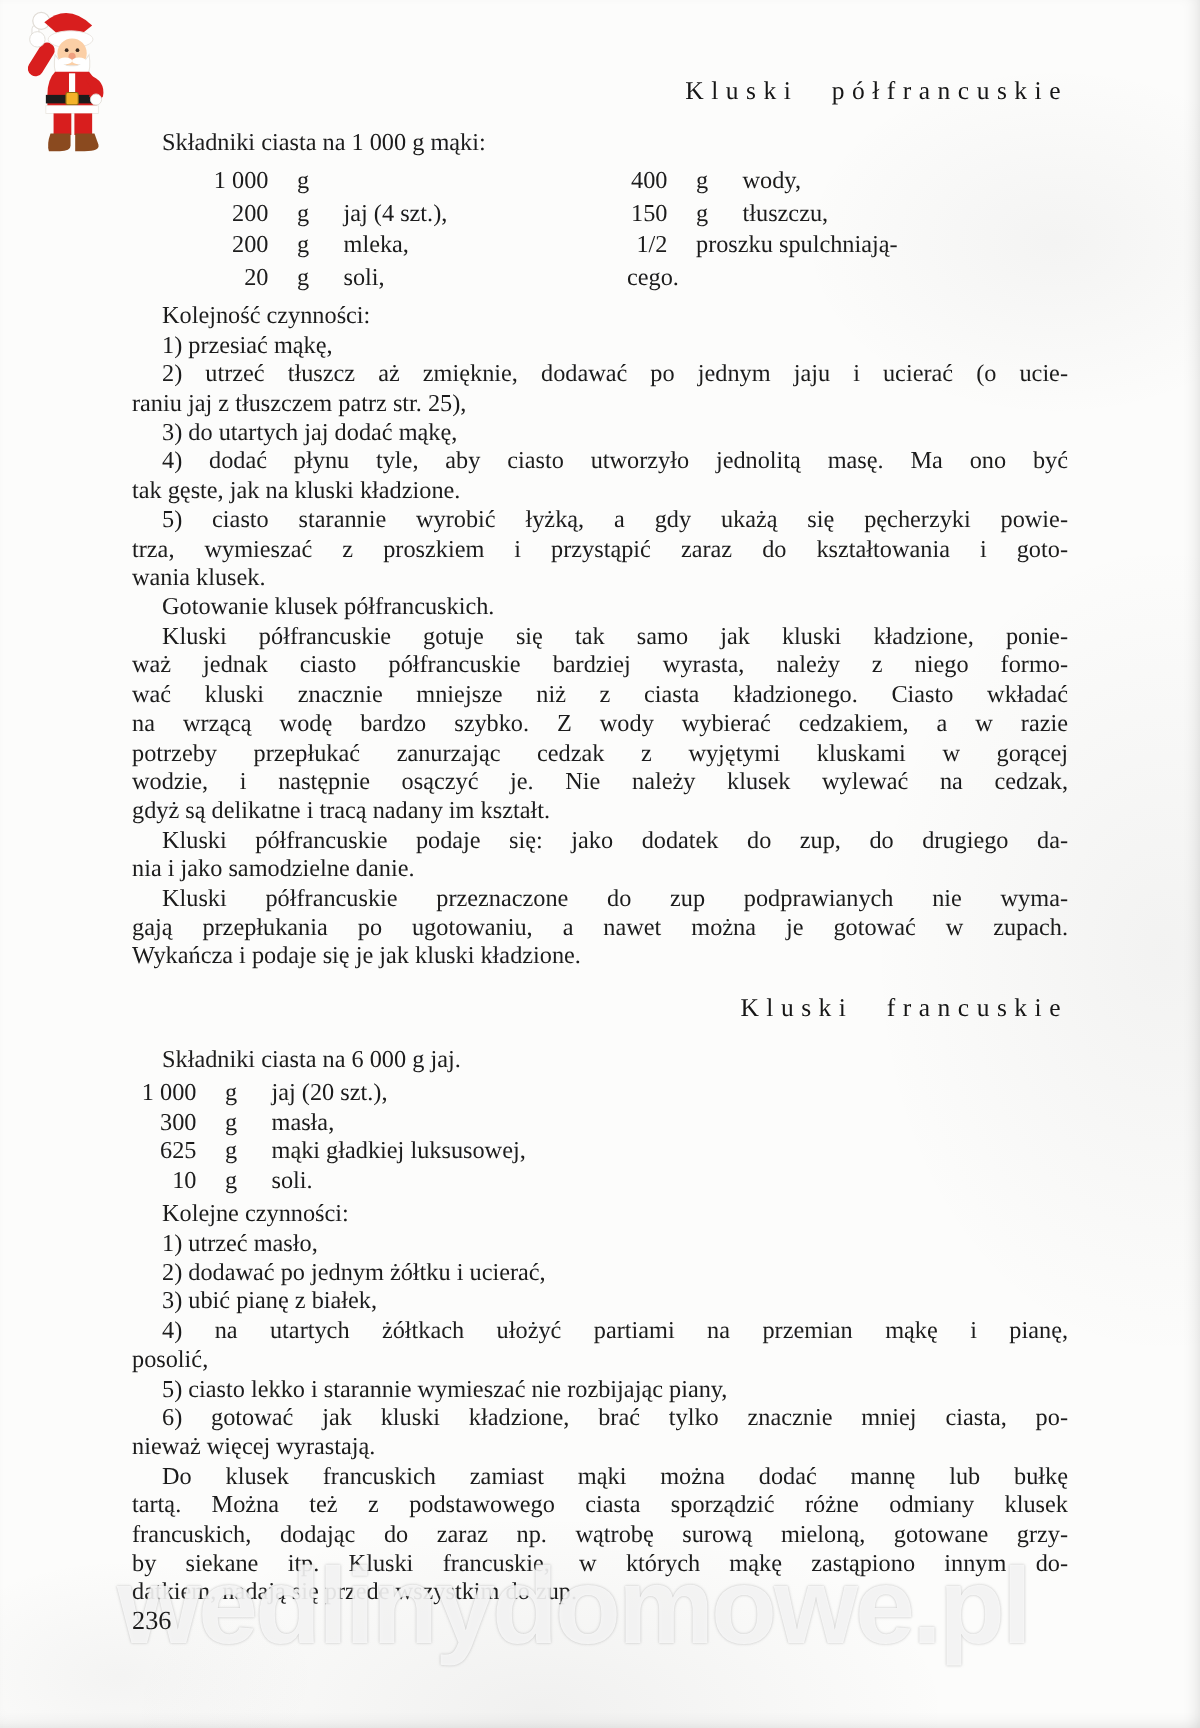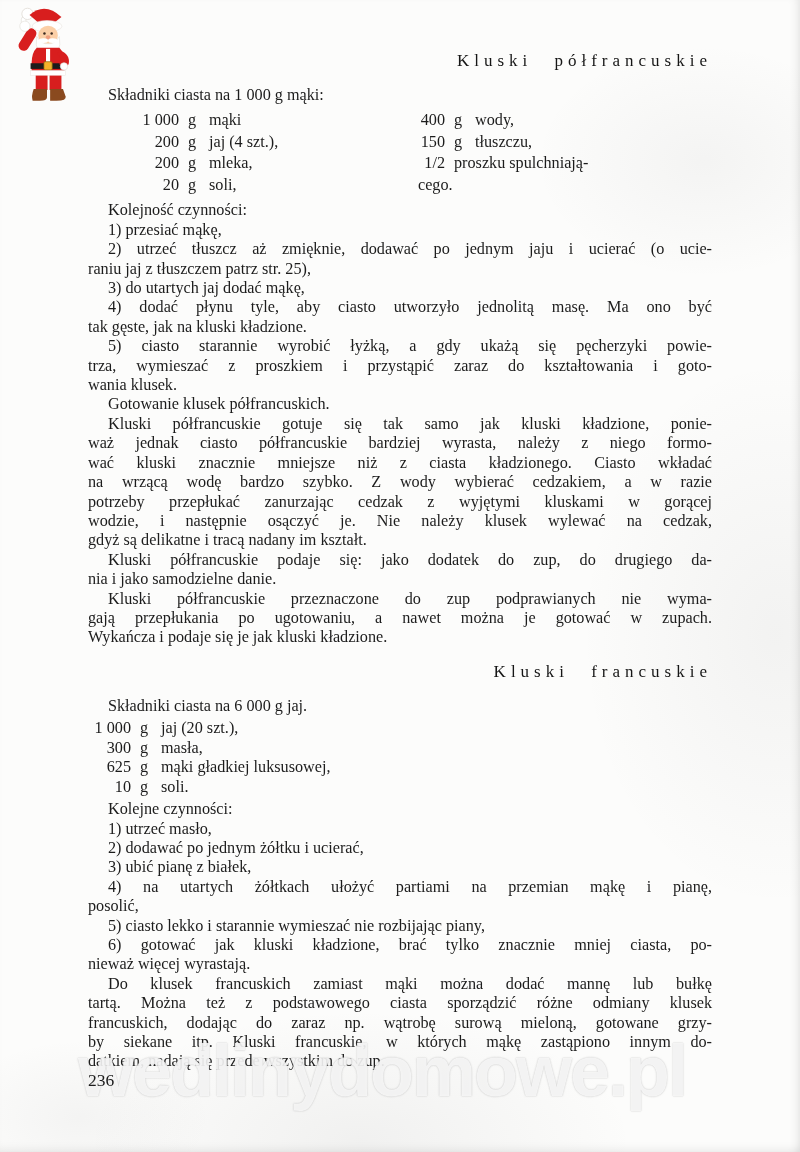--- a/index.html
+++ b/index.html
@@ -29,21 +29,21 @@
     letter-spacing:5px;word-spacing:13px;text-align:right;
     margin:0 0 14px 0;color:#161616;
   }
   .section.sec-1 .sec-title{margin-top:13px;}
   .para{margin:0;}
   .para .line{text-align:justify;text-align-last:justify;}
   .para .line.last{text-align-last:left;}
   .para .line:first-child{text-indent:20px;}
   .ing-cols{display:flex;margin:5px 0 5px 0;}
   .ing-col{line-height:21.5px;}
-  .ing-row{display:grid;grid-template-columns:var(--qw,44px) 12px 1fr;column-gap:9px;}
+  .ing-row{display:grid;grid-template-columns:var(--qw,44px) 12px 1fr;column-gap:19px;}
   .ing-row .qty{text-align:right;}
   .ing-row .iname.span2{grid-column:2/4;}
   .ing-cont{padding-left:0;}
   .sec-0 .ing-col-0{--qw:44px;width:283px;padding-left:47px;}
   .sec-0 .ing-col-1{--qw:27px;}
   .sec-1 .ing-col-0{--qw:43px;line-height:19.5px;}
   .sec-1 .ing-cols{margin:3px 0 3px 0;}
   .watermark{
     position:absolute;left:78px;top:1030px;z-index:2;
     font-family:"Liberation Sans","DejaVu Sans",sans-serif;
@@ -103,21 +103,20 @@
       <section class="section sec-0">
         <h2 class="sec-title">Kluski półfrancuskie</h2>
         <div class="para">
           <div class="line last">Składniki ciasta na 1 000 g mąki:</div>
         </div>
         <div class="ing-cols">
           <div class="ing-col ing-col-0">
             <div class="ing-row">
               <span class="qty">1 000</span>
               <span class="unit">g</span>
-              <span class="iname">mąki</span>
             </div>
             <div class="ing-row">
               <span class="qty">200</span>
               <span class="unit">g</span>
               <span class="iname">jaj (4 szt.),</span>
             </div>
             <div class="ing-row">
               <span class="qty">200</span>
               <span class="unit">g</span>
               <span class="iname">mleka,</span>

